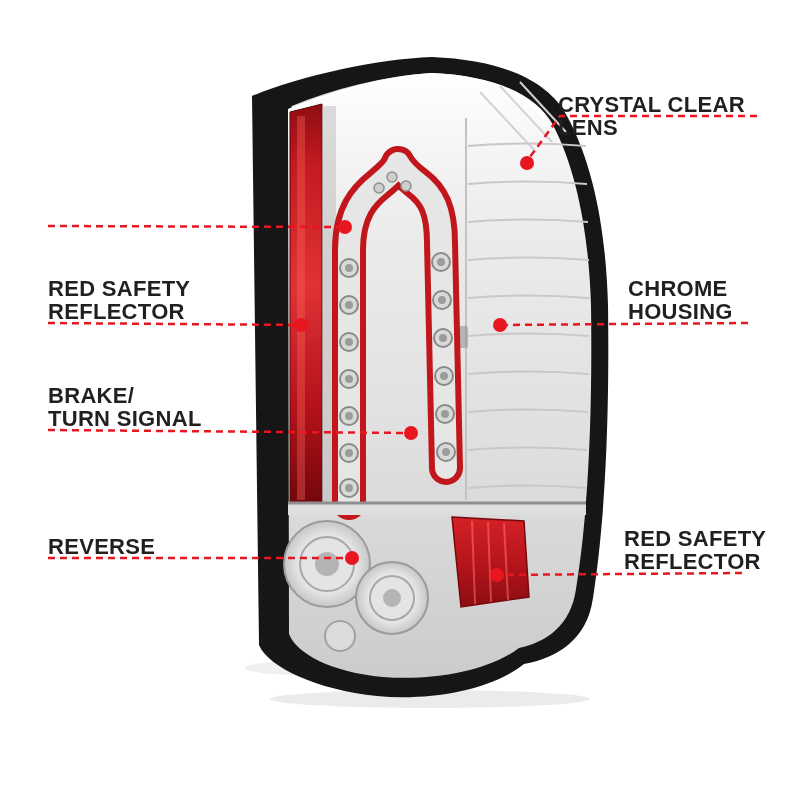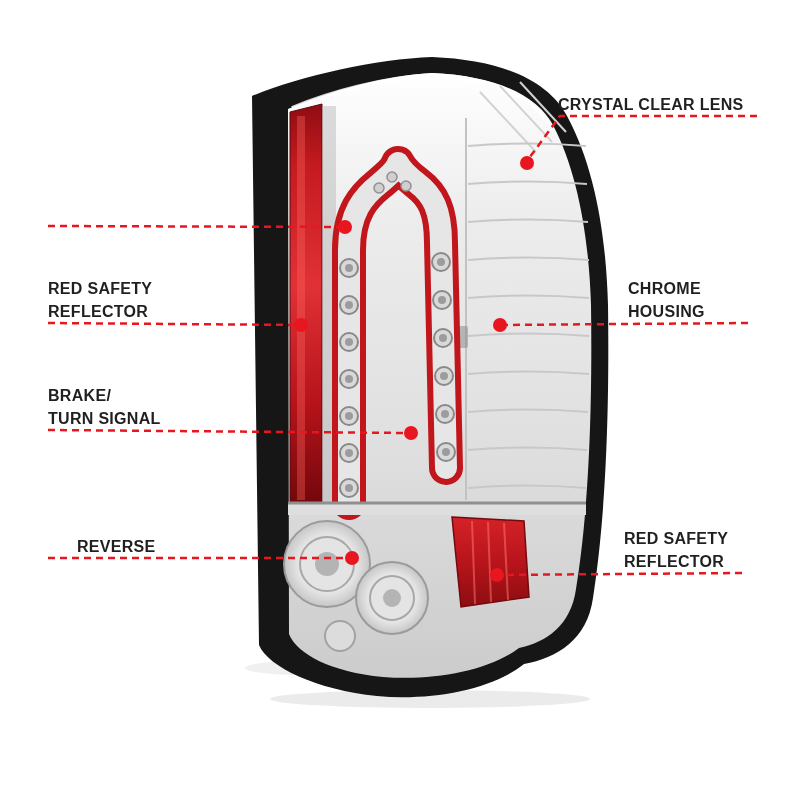--- a/index.html
+++ b/index.html
@@ -8,31 +8,31 @@
     --page-bg:#ffffff;
   }
   html,body{margin:0;padding:0;background:var(--page-bg);}
   .stage{
     position:relative;width:800px;height:800px;background:var(--page-bg);
     font-family:"Liberation Sans", sans-serif;overflow:hidden;
   }
   .art{position:absolute;left:0;top:0;width:800px;height:800px;}
   .callout-label{
     position:absolute;
-    font-size:16px;font-weight:700;letter-spacing:.3px;
+    font-size:22px;font-weight:700;letter-spacing:.3px;
     color:var(--label-text);line-height:23px;white-space:pre-line;
   }
   .leader{stroke:var(--callout-red);stroke-width:2.5;fill:none;stroke-dasharray:7 5;}
   .dot{fill:var(--callout-red);}
   .lbl-crystal{left:558px;top:93px;}
   .lbl-running{left:48px;top:203px;}
   .lbl-redleft{left:48px;top:277px;}
   .lbl-chrome{left:628px;top:277px;}
   .lbl-brake{left:48px;top:384px;}
-  .lbl-reverse{left:48px;top:535px;margin-left:29px;}
+  .lbl-reverse{left:48px;top:535px;}
   .lbl-redright{left:624px;top:527px;}
 </style>
 </head>
 <body>
 
 <div class="stage">
 
   <svg class="art" viewBox="0 0 800 800" xmlns="http://www.w3.org/2000/svg">
     <defs>
       <linearGradient id="gChrome" x1="0" y1="0" x2="0" y2="1">

